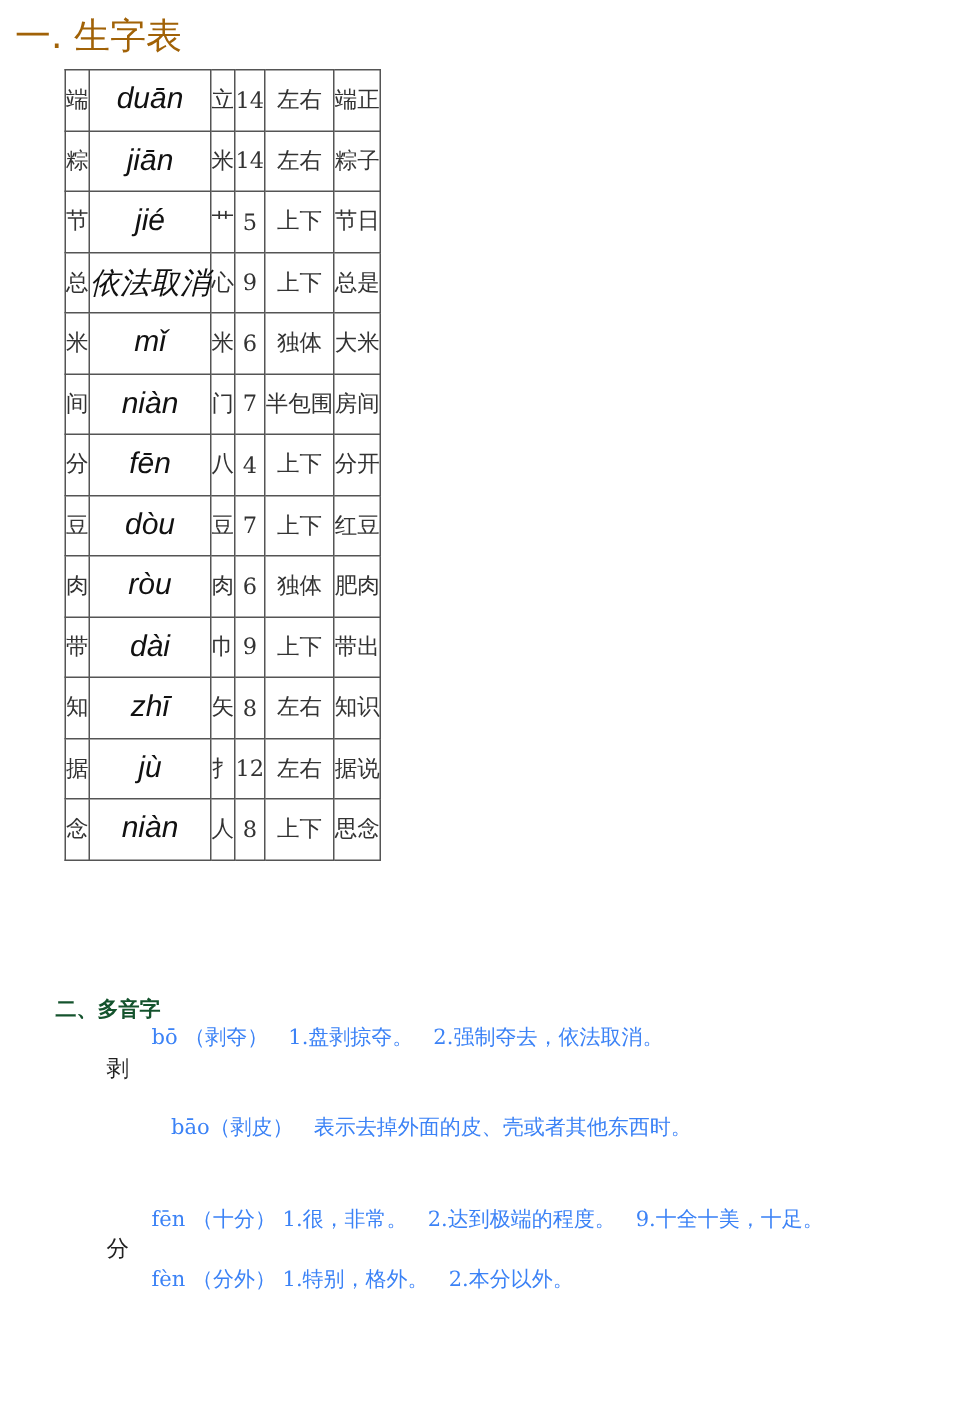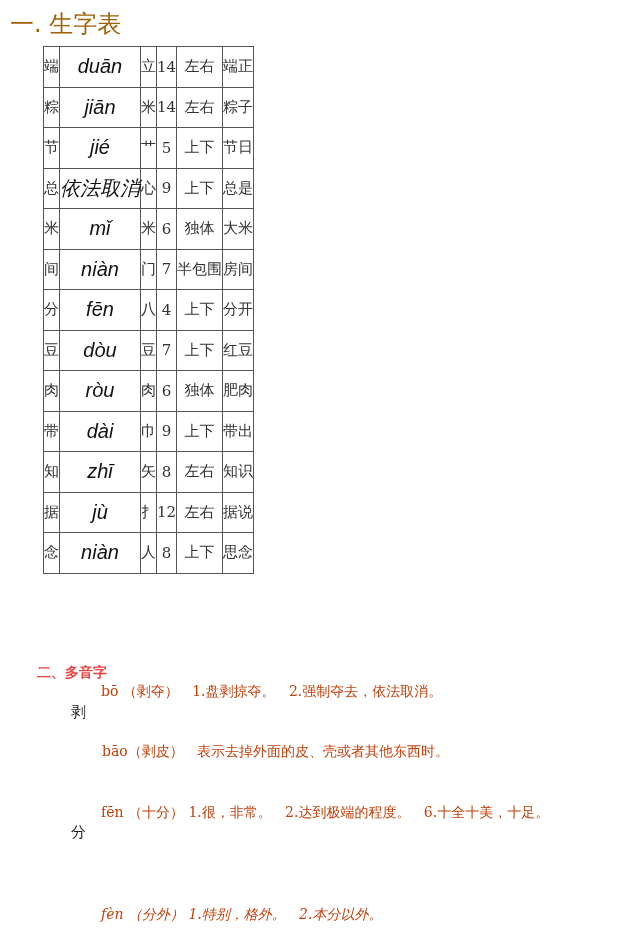--- a/index.html
+++ b/index.html
@@ -4,22 +4,22 @@
 <style>
   html, body { margin:0; padding:0; background:#ffffff; }
   body { width:640px; height:939px; position:relative; overflow:hidden; color:#222; }
   .title { position:absolute; left:10px; top:8px; font-family:"DejaVu Sans", sans-serif; font-size:24px; color:#a16207; letter-spacing:0px; }
   table.chars { position:absolute; left:43px; top:46px; border-collapse:collapse; }
   table.chars td, table.chars th { border:1px solid #555; text-align:center; padding:0; }
   table.chars th { height:50px; font-family:"DejaVu Sans", sans-serif; font-weight:bold; font-size:15px; color:#222; }
   table.chars td { height:39.5px; font-family:"DejaVu Serif", serif; font-size:15px; color:#333; }
   table.chars td.py { font-family:"Liberation Sans", sans-serif; font-size:20px; color:#111;font-style:italic; }
   .c0{width:104px}.c1{width:92px}.c2{width:90px}.c3{width:92px}.c4{width:93px}.c5{width:95px}
-  .sec2 { position:absolute; left:37px; top:664px; font-family:Liberation Serif, serif; font-weight:bold; font-size:14px; color:#ef4444; }
-  .line { position:absolute; font-family:"DejaVu Serif", serif; font-size:14px; color:#c2410c; white-space:pre; }
+  .sec2 { position:absolute; left:37px; top:664px; font-family:Liberation Serif, serif; font-weight:bold; font-size:14px; color:#14532d; }
+  .line { position:absolute; font-family:"DejaVu Serif", serif; font-size:14px; color:#3b82f6; white-space:pre; }
   .side { position:absolute; font-family:"DejaVu Serif", serif; font-size:15px; color:#222; }
 </style>
 </head>
 <body>
 
 <div class="title">一. 生字表</div>
 
 <table class="chars">
   <tbody>
   <tr>
@@ -126,17 +126,17 @@
     <td>上下</td>
     <td>思念</td>
   </tr>
 </tbody>
   </table>
 
 <div class="sec2">二、多音字</div>
 
 <div class="line" style="left:101px; top:683px;">bō （剥夺）   1.盘剥掠夺。   2.强制夺去，依法取消。</div>
 <div class="side" style="left:71px; top:703px;">剥</div>
-<div class="line" style="left:102px; top:743px;">bāo（剥皮）   表示去掉外面的皮、壳或者其他东西时。</div>
+<div class="line" style="left:114px; top:743px;">bāo（剥皮）   表示去掉外面的皮、壳或者其他东西时。</div>
 
-<div class="line" style="left:101px; top:804px;">fēn （十分） 1.很，非常。   2.达到极端的程度。   6.十全十美，十足。</div>
+<div class="line" style="left:101px; top:804px;">fēn （十分） 1.很，非常。   2.达到极端的程度。   9.十全十美，十足。</div>
 <div class="side" style="left:71px; top:823px;">分</div>
-<div class="line" style="left:101px; top:906px;font-style:italic;">fèn （分外） 1.特别，格外。   2.本分以外。</div>
+<div class="line" style="left:101px; top:844px;">fèn （分外） 1.特别，格外。   2.本分以外。</div>
 
 </body></html>

